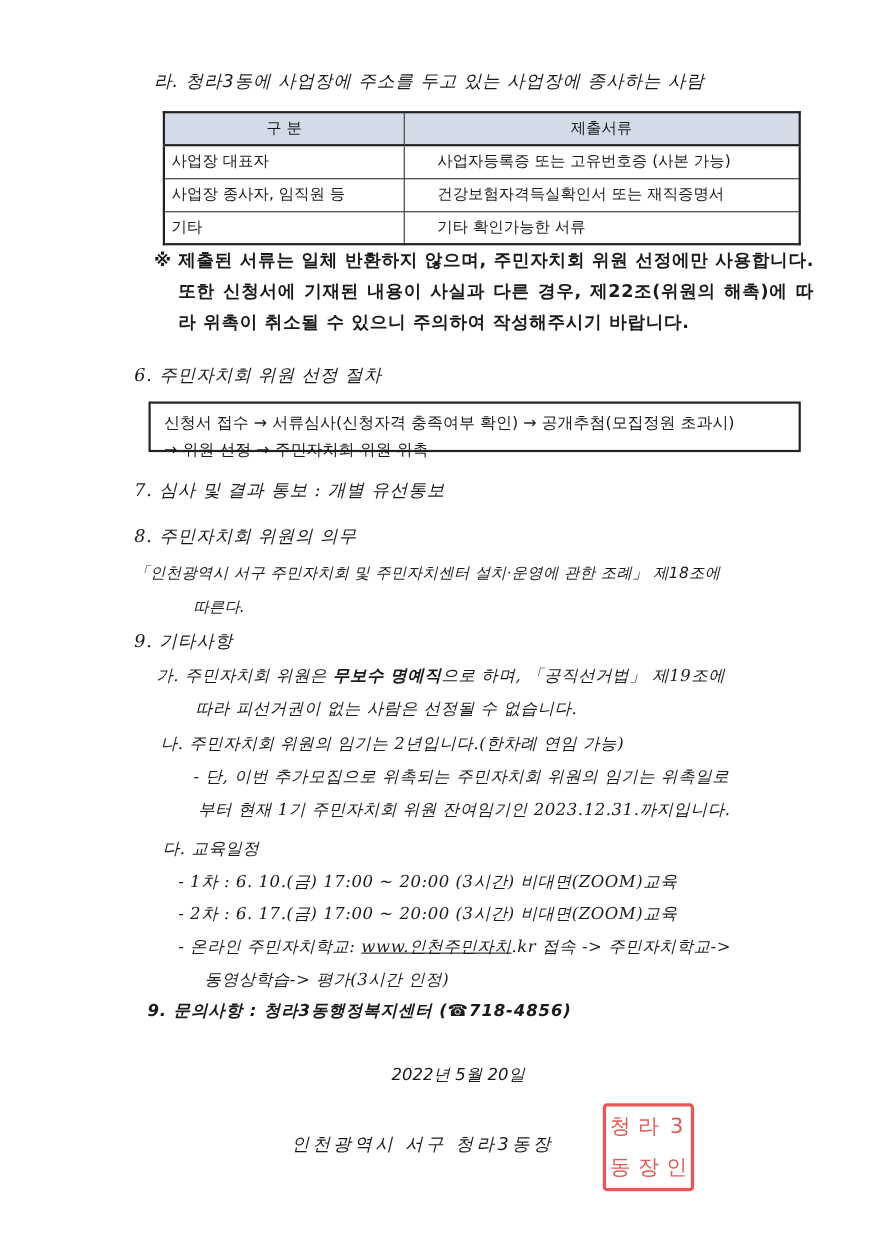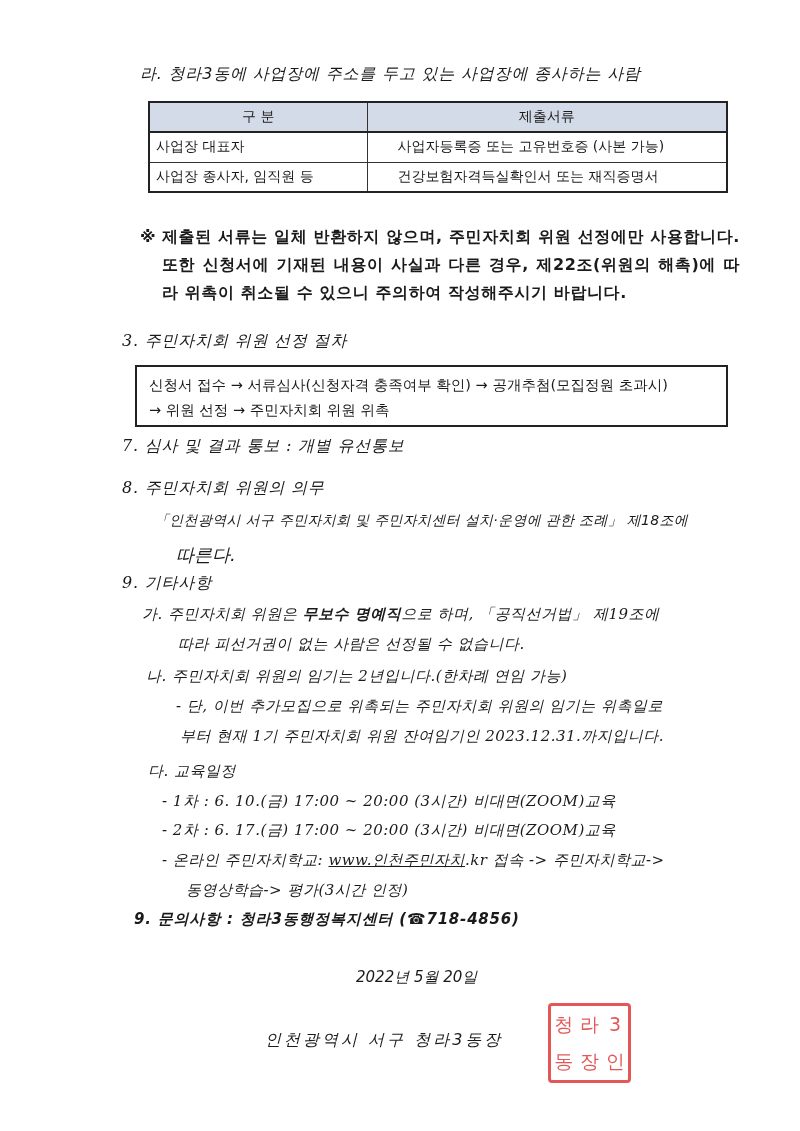--- a/index.html
+++ b/index.html
@@ -28,21 +28,21 @@
     }
     .doc-table th { background: #d4dbe8; text-align: center; border-bottom: 2px solid #222; }
     .doc-table .c1 { width: 218px; }
     .doc-table td.c2 { padding-left: 30px; }
 
     .notice { position: absolute; left: 140px; top: 223px; width: 600px; font-size: 16px; line-height: 28px; font-weight: bold; letter-spacing: 0.6px; }
     .notice .mark { position: absolute; left: 0; top: 0; }
     .notice .body { margin-left: 22px; text-align: justify; }
 
     .proc-box {
-      position: absolute; left: 135px; top: 365px; width: 593px; height: 62px;
+      position: absolute; left: 135px; top: 365px; width: 593px; height: 46px;
       border: 2px solid #222; padding: 6px 12px; font-size: 14.5px; line-height: 25px;
     }
 
     .stamp {
       position: absolute; left: 548px; top: 1003px; width: 83px; height: 80px;
       border: 3px solid #e03a3a; border-radius: 4px;
       color: #e03a3a; display: grid; grid-template-columns: 1fr 1fr 1fr;
       font-size: 19px; line-height: 37px; text-align: center; opacity: 0.85;
       font-family: "DejaVu Sans", sans-serif;
     }
@@ -62,39 +62,43 @@
   </thead>
   <tbody>
     <tr>
       <td class="c1">사업장 대표자</td>
       <td class="c2">사업자등록증 또는 고유번호증 (사본 가능)</td>
     </tr>
     <tr>
       <td class="c1">사업장 종사자, 임직원 등</td>
       <td class="c2">건강보험자격득실확인서 또는 재직증명서</td>
     </tr>
+    <tr>
+      <td class="c1">기타</td>
+      <td class="c2">기타 확인가능한 서류</td>
+    </tr>
   </tbody>
 </table>
 
 <div class="notice">
   <span class="mark">※</span>
   <div class="body">제출된 서류는 일체 반환하지 않으며, 주민자치회 위원 선정에만 사용합니다. 또한 신청서에 기재된 내용이 사실과 다른 경우, 제22조(위원의 해촉)에 따라 위촉이 취소될 수 있으니 주의하여 작성해주시기 바랍니다.</div>
 </div>
 
-<div class="abs t16 serif" style="left:122px; top:331px;">3. 주민자치회 위원 선정 절차</div>
+<div class="abs t16 serif" style="left:122px; top:331px;">6. 주민자치회 위원 선정 절차</div>
 <div class="proc-box">
   <div>신청서 접수 → 서류심사(신청자격 충족여부 확인) → 공개추첨(모집정원 초과시)</div>
   <div>→ 위원 선정 → 주민자치회 위원 위촉</div>
 </div>
 
 <div class="abs t16 serif" style="left:122px; top:436px;">7. 심사 및 결과 통보 : 개별 유선통보</div>
 
 <div class="abs t16 serif" style="left:122px; top:478px;">8. 주민자치회 위원의 의무</div>
-<div class="abs" style="left:155px; top:512px; font-size:14px; letter-spacing:0.3px;">「인천광역시 서구 주민자치회 및 주민자치센터 설치·운영에 관한 조례」 제18조에</div>
-<div class="abs" style="left:140px; top:543px; font-size:18px;padding-left:36px;">따른다.</div>
+<div class="abs" style="left:122px; top:512px; font-size:14px; letter-spacing:0.3px;">「인천광역시 서구 주민자치회 및 주민자치센터 설치·운영에 관한 조례」 제18조에</div>
+<div class="abs" style="left:140px; top:543px; font-size:14px;padding-left:36px;">따른다.</div>
 
 <div class="abs t16 serif" style="left:122px; top:573px;">9. 기타사항</div>
 
 <div class="abs t15 serif" style="left:142px; top:605px;">
   <span>가. 주민자치회 위원은 </span><span class="bold">무보수 명예직</span><span>으로 하며, 「공직선거법」 제19조에</span>
 </div>
 <div class="abs t15 serif" style="left:178px; top:635px;">따라 피선거권이 없는 사람은 선정될 수 없습니다.</div>
 
 <div class="abs t15 serif" style="left:146px; top:667px;text-align:right;">나. 주민자치회 위원의 임기는 2년입니다.(한차례 연임 가능)</div>
 <div class="abs t15 serif" style="left:176px; top:697px;">- 단, 이번 추가모집으로 위촉되는 주민자치회 위원의 임기는 위촉일로</div>

